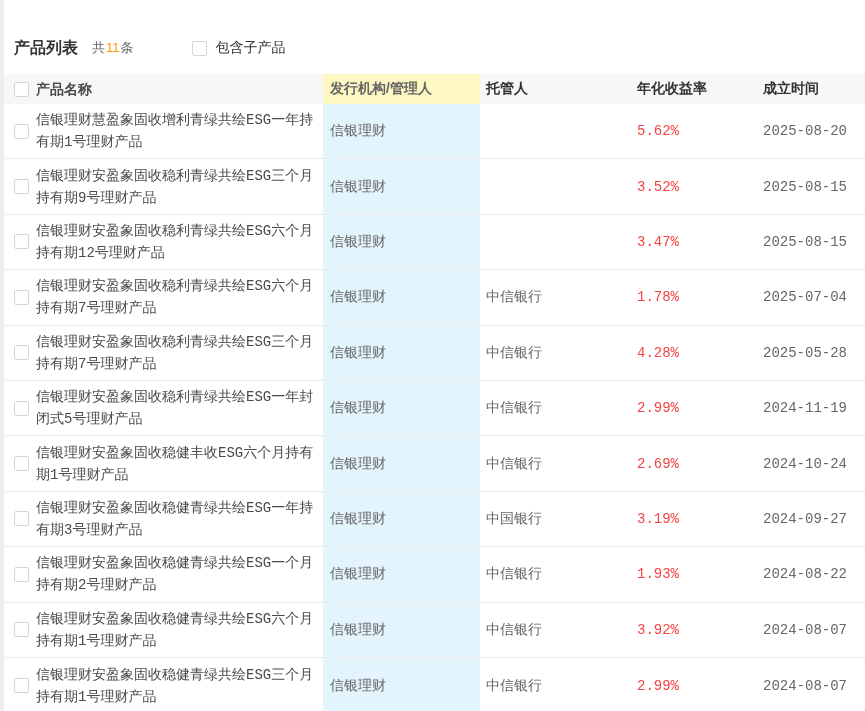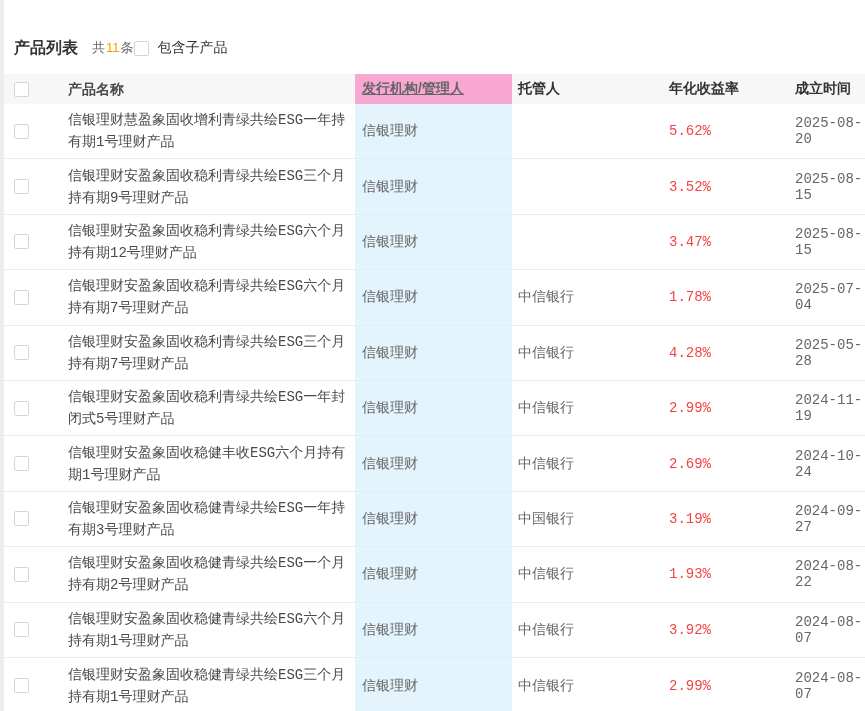--- a/index.html
+++ b/index.html
@@ -13,21 +13,21 @@
 
   .page { position: absolute; left: 4px; top: 16px; width: 835px; height: 711px; }
 
   
   .topbar {
     height: 58px; display: flex; align-items: center; padding: 6px 0 0 10px;
   }
   .page-title { font-size: 16px; font-weight: bold; color: #333333; }
   .count { font-size: 13px; color: #666666; margin-left: 14px; }
   .count .num { color: #ff9900; padding: 0 1px; }
-  .include-sub { display: flex; align-items: center; cursor: pointer; }
+  .include-sub { display: flex; align-items: center; margin-left: 58px; cursor: pointer; }
   .include-sub .label { font-size: 14px; color: #333333; margin-left: 9px; }
 
   .cb {
     display: inline-block; width: 15px; height: 15px; flex: 0 0 15px;
     background: #ffffff; border: 1px solid #d5d5d5; border-radius: 2px;
   }
 
   
   .table { width: 861px; }
   .thead {
@@ -35,23 +35,23 @@
     background: #f7f7f8; font-weight: bold; color: #333333; font-size: 14px;
   }
   .row {
     display: flex; align-items: center; height: 55.4px;
     border-bottom: 1px solid #ebebeb; font-size: 14px; font-family: Liberation Mono, monospace;
   }
   .tbody .row:last-child { border-bottom: none; }
 
   .cell { overflow: hidden; }
   .cb-cell { width: 32px; padding-left: 10px; display: flex; align-items: center; flex: 0 0 32px; }
-  .name-cell { width: 287px; flex: 0 0 287px; color: #4a4a4a; line-height: 22px; margin-left: 32px; }
+  .name-cell { width: 287px; flex: 0 0 287px; color: #4a4a4a; line-height: 22px; }
   .issuer-cell { width: 157px; flex: 0 0 157px; padding-left: 7px; color: #666666; align-self: stretch; display: flex; align-items: center; }
-  .thead .issuer-cell { background: #f9a8d4; text-decoration: underline; }
+  .thead .issuer-cell { background: #fef9c3; }
   .tbody .issuer-cell { background: #e3f4fc; }
   .custodian-cell { width: 157px; flex: 0 0 157px; padding-left: 6px; color: #666666; }
   .rate-cell { width: 126px; flex: 0 0 126px; }
   .tbody .rate-cell { color: #f54343; }
   .date-cell { flex: 1; color: #666666; }
   .thead .rate-cell, .thead .date-cell, .thead .custodian-cell { color: #333333; }
 
   
   .hscrollbar { position: absolute; left: 0; bottom: 2px; width: 861px; height: 10px; }
   .hscrollbar .thumb {

